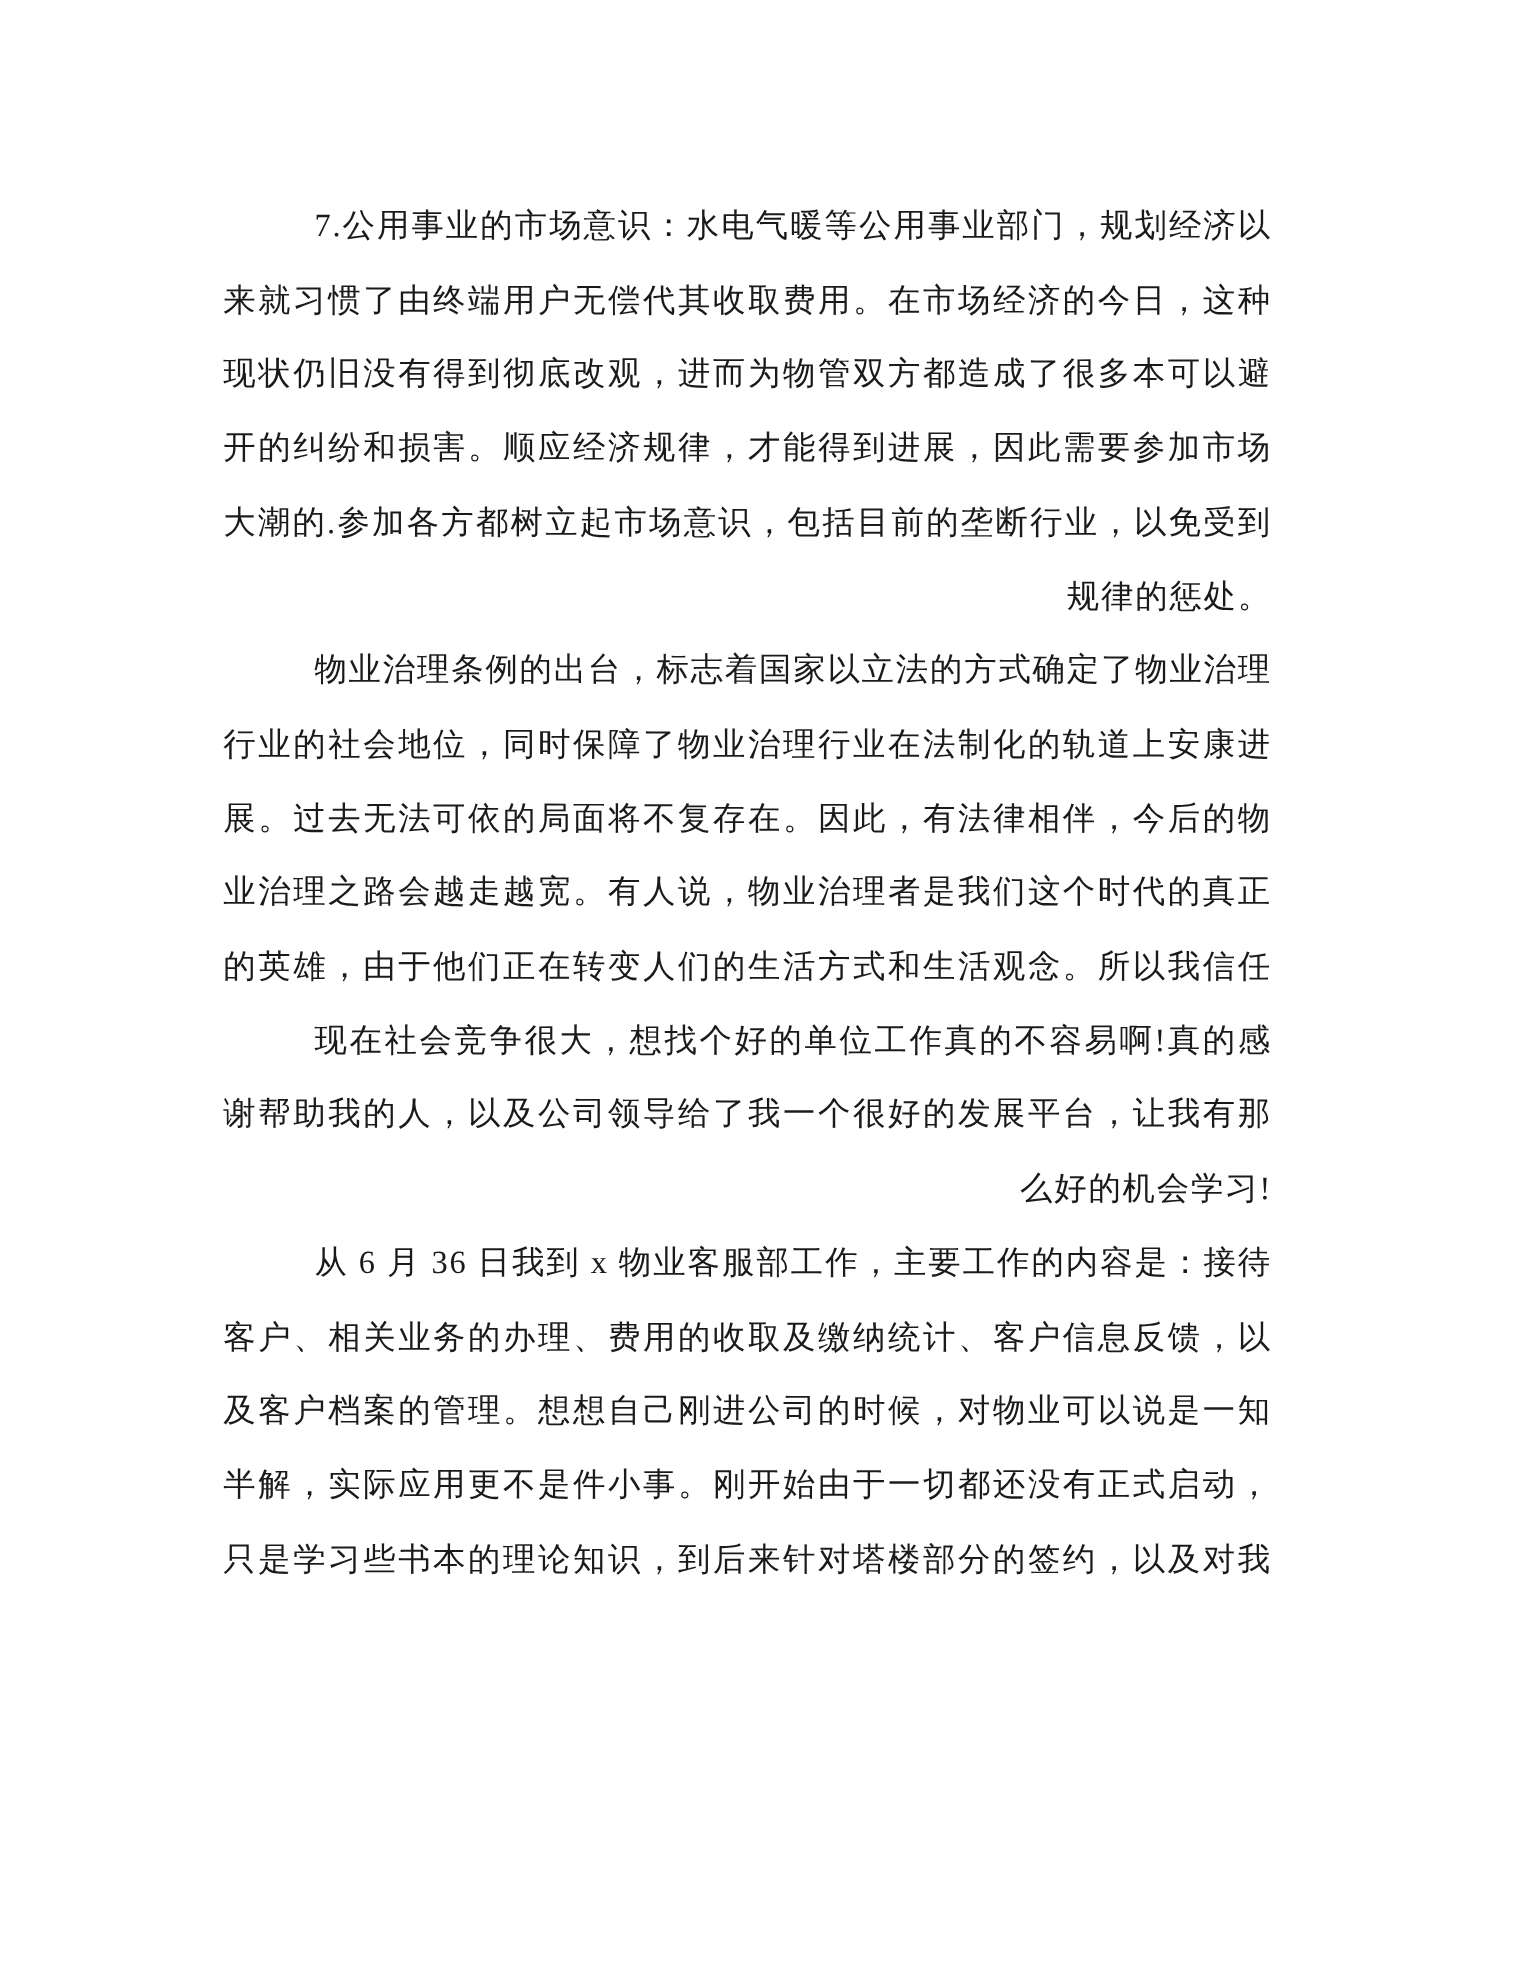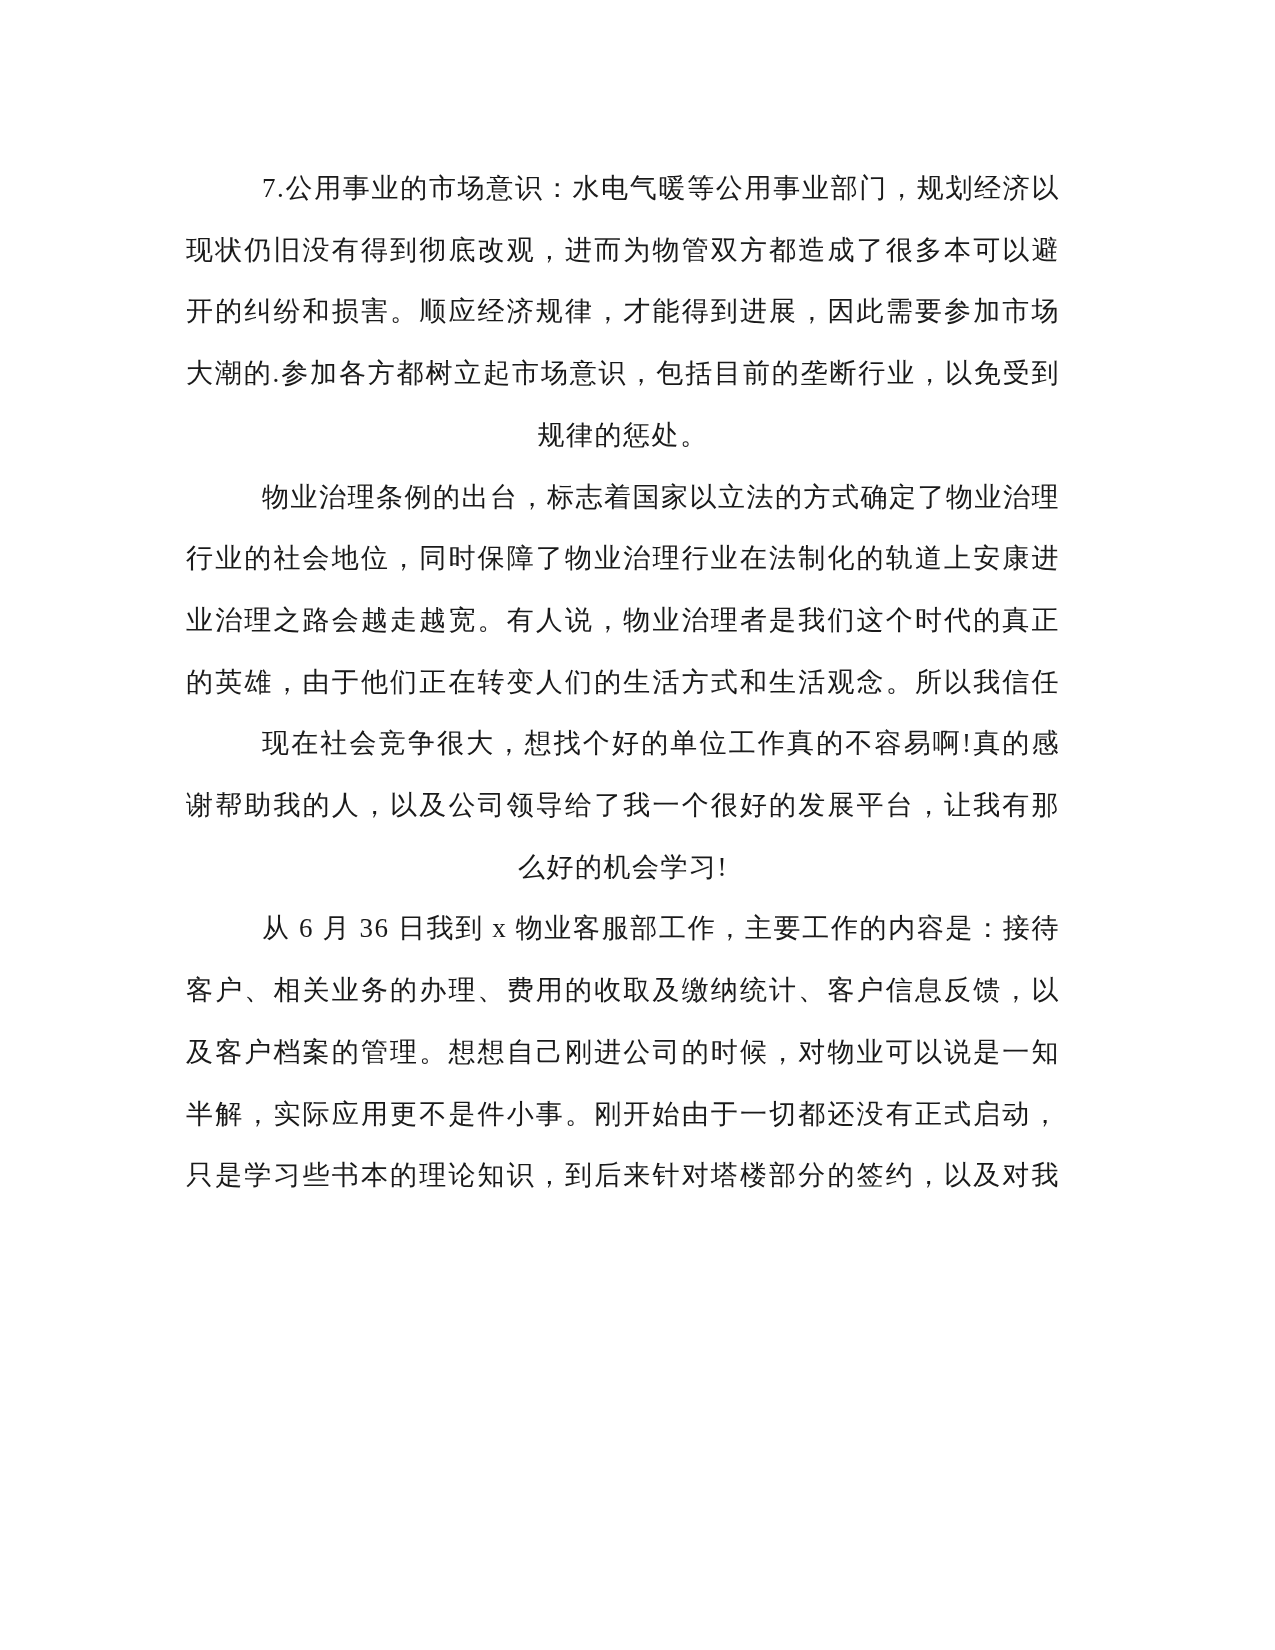--- a/index.html
+++ b/index.html
@@ -30,47 +30,49 @@
     font-size: 27px;
     line-height: 61.7px;
     color: #1a1a1a;
     font-weight: 400;
   }
   .paragraph {
     margin: 0;
     padding: 0;
   }
   .line {
-    text-align: center;
+    text-align: right;
     letter-spacing: 1.5px;
   }
   .line.justify {
     text-align: justify;
     text-align-last: justify;
     text-justify: inter-character;
   }
   .line.indent {
     text-indent: 76px;
   }
 </style>
 </head>
 <body style="background: rgb(255, 255, 255);">
 
 <div class="page">
   <div class="text-block" id="text-block" style="color: rgb(26, 26, 26);">
       <div class="paragraph">
         <div class="line justify indent">7.公用事业的市场意识：水电气暖等公用事业部门，规划经济以</div>
+        <div class="line justify">来就习惯了由终端用户无偿代其收取费用。在市场经济的今日，这种</div>
         <div class="line justify">现状仍旧没有得到彻底改观，进而为物管双方都造成了很多本可以避</div>
         <div class="line justify">开的纠纷和损害。顺应经济规律，才能得到进展，因此需要参加市场</div>
         <div class="line justify">大潮的.参加各方都树立起市场意识，包括目前的垄断行业，以免受到</div>
         <div class="line">规律的惩处。</div>
       </div>
       <div class="paragraph">
         <div class="line justify indent">物业治理条例的出台，标志着国家以立法的方式确定了物业治理</div>
         <div class="line justify">行业的社会地位，同时保障了物业治理行业在法制化的轨道上安康进</div>
+        <div class="line justify">展。过去无法可依的局面将不复存在。因此，有法律相伴，今后的物</div>
         <div class="line justify">业治理之路会越走越宽。有人说，物业治理者是我们这个时代的真正</div>
         <div class="line justify">的英雄，由于他们正在转变人们的生活方式和生活观念。所以我信任</div>
       </div>
       <div class="paragraph">
         <div class="line justify indent">现在社会竞争很大，想找个好的单位工作真的不容易啊!真的感</div>
         <div class="line justify">谢帮助我的人，以及公司领导给了我一个很好的发展平台，让我有那</div>
         <div class="line">么好的机会学习!</div>
       </div>
       <div class="paragraph">
         <div class="line justify indent">从 6 月 36 日我到 x 物业客服部工作，主要工作的内容是：接待</div>

